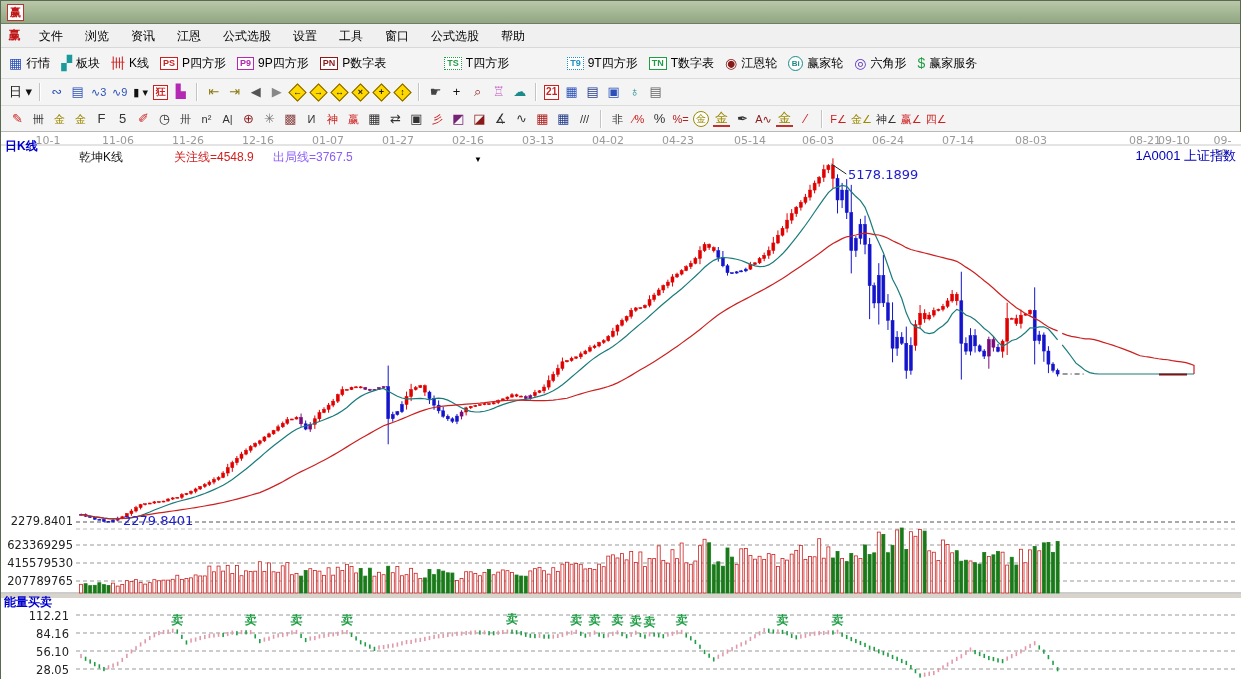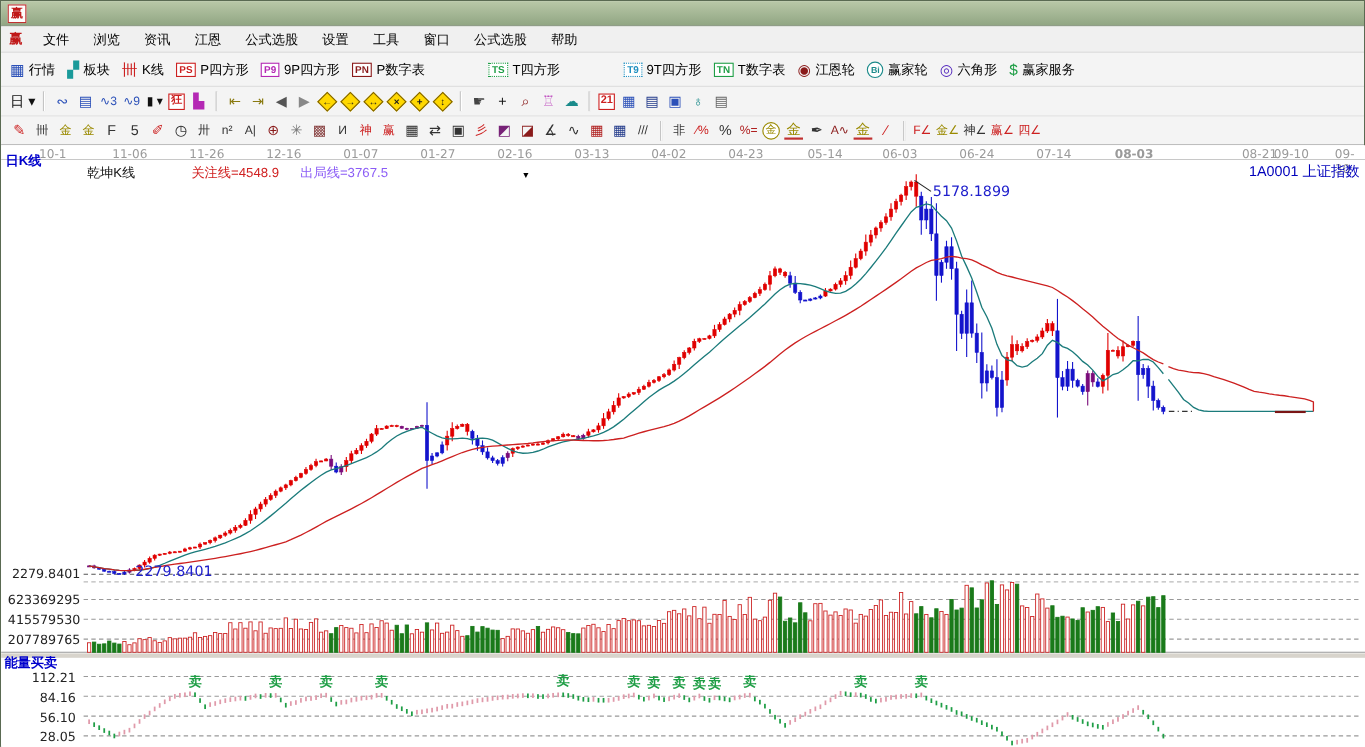--- a/index.html
+++ b/index.html
@@ -1125,21 +1125,21 @@
         <span class="datelbl" style="left: 327px;">01-07</span>
         <span class="datelbl" style="left: 397px;">01-27</span>
         <span class="datelbl" style="left: 467px;">02-16</span>
         <span class="datelbl" style="left: 537px;">03-13</span>
         <span class="datelbl" style="left: 607px;">04-02</span>
         <span class="datelbl" style="left: 677px;">04-23</span>
         <span class="datelbl" style="left: 749px;">05-14</span>
         <span class="datelbl" style="left: 817px;">06-03</span>
         <span class="datelbl" style="left: 887px;">06-24</span>
         <span class="datelbl" style="left: 957px;">07-14</span>
-        <span class="datelbl" style="left: 1030px; font-weight: bold;">08-03</span>
+        <span class="datelbl" style="left: 1030px;">08-03</span>
         <span class="datelbl" style="left: 1100px; margin-left: 44px;">08-21</span>
         <span class="datelbl" style="left: 1173px;">09-10</span>
         <span class="datelbl" style="left: 1222px;">09-30</span>
       </div>
     <div class="abslbl panel-label">日K线</div>
     <div class="abslbl overlay-name">乾坤K线</div>
     <div class="abslbl attn">关注线=4548.9</div>
     <div class="abslbl exitl">出局线=3767.5</div>
     <div class="abslbl symlbl">1A0001  上证指数</div>
     <div class="abslbl caret-marker">▼</div>

